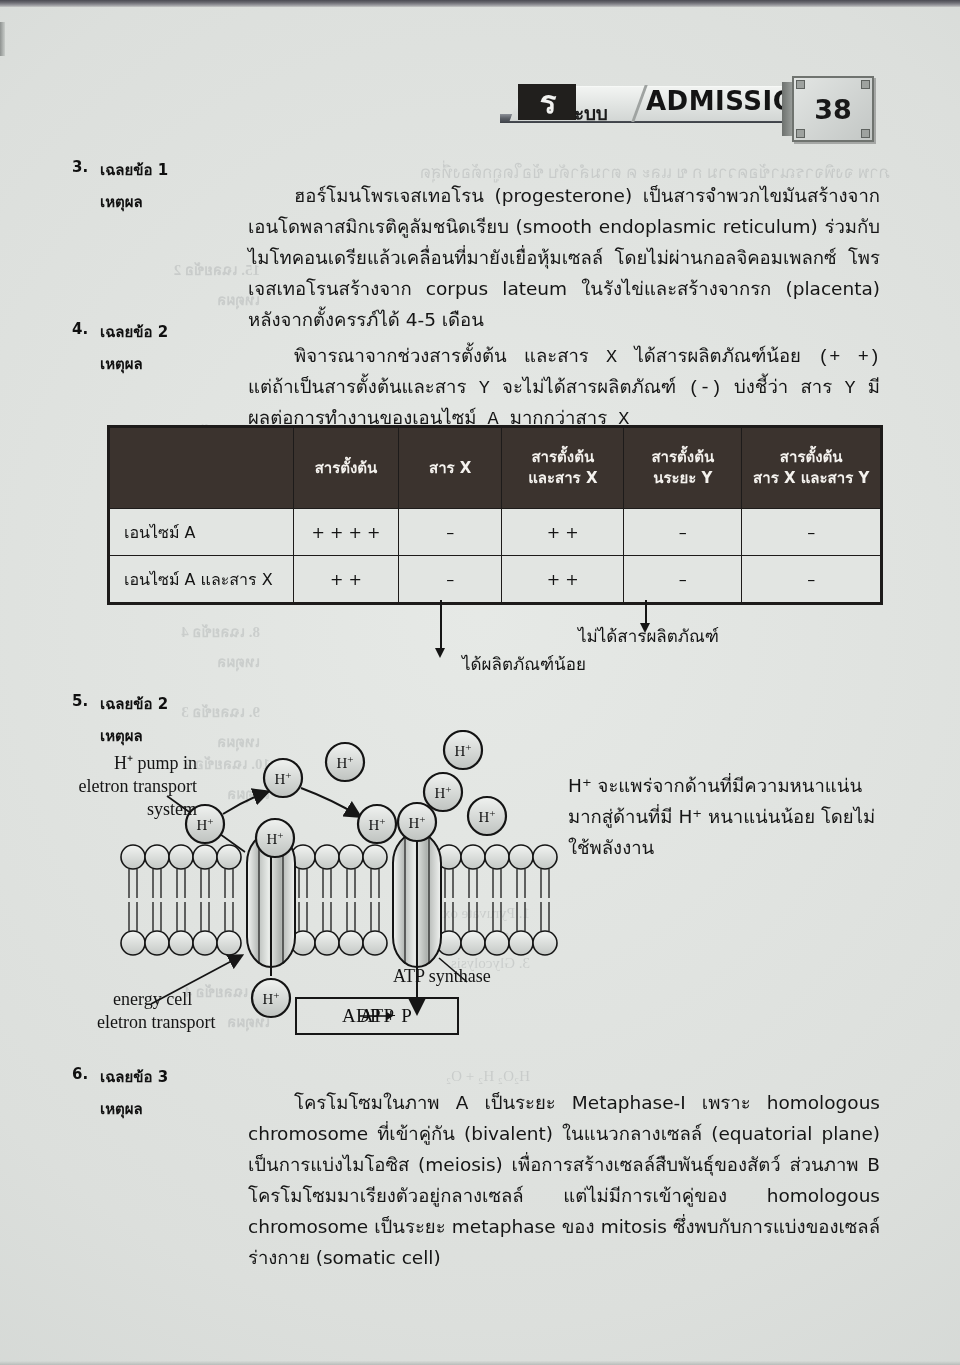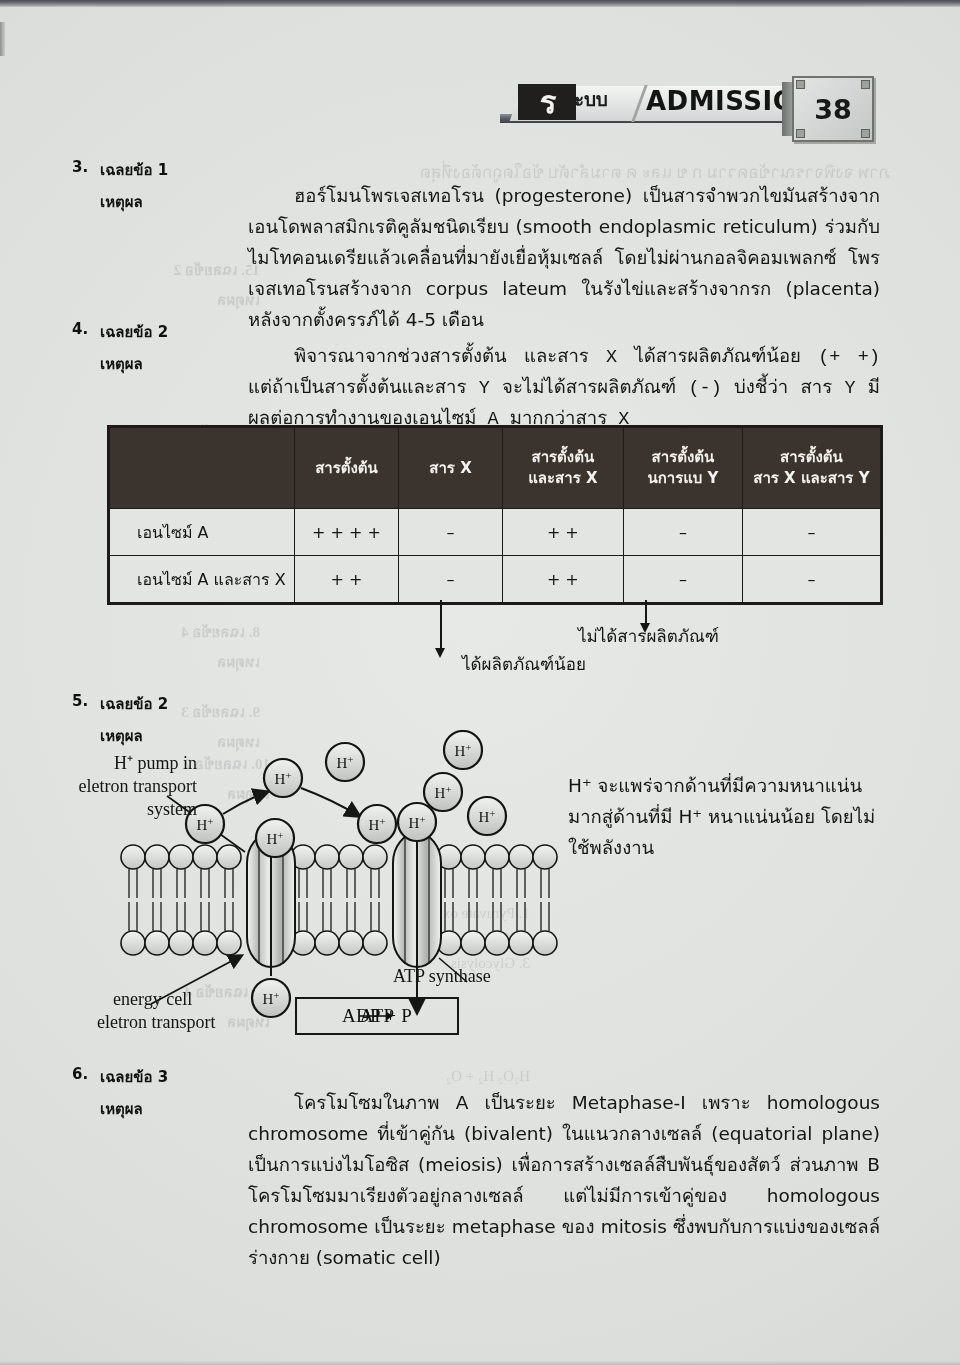--- a/index.html
+++ b/index.html
@@ -50,21 +50,21 @@
   .hdr .blackbox{
     position:absolute;left:48px;top:6px;width:58px;height:36px;
     background:#211f1d;
   }
   .hdr .thaiglyph{
     position:absolute;left:52px;top:4px;width:52px;height:40px;
     color:#f2f2f0;font-size:31px;line-height:40px;text-align:center;
     font-family:"DejaVu Sans",sans-serif;font-weight:700;
   }
   .hdr .rabob{
-    position:absolute;left:104px;top:6px;
+    position:absolute;left:104px;top:20px;
     font-family:"DejaVu Sans",sans-serif;font-size:19px;font-weight:700;
     color:#1b1b1b;letter-spacing:-.3px;
   }
   .hdr .adm{
     position:absolute;left:176px;top:8px;
     font-family:"DejaVu Sans",sans-serif;font-size:26px;font-weight:700;
     color:#141414;letter-spacing:.5px;
   }
   .hdr .slash{
     position:absolute;left:168px;top:7px;width:3px;height:37px;
@@ -109,21 +109,21 @@
     background:#3b332e;color:#f4f2ee;border:1px solid #1d1b1a;
     font-family:"DejaVu Sans",sans-serif;font-size:15px;font-weight:700;
     line-height:21px;height:76px;vertical-align:middle;padding:2px 3px;
   }
   .tbl th.blank{background:#3b332e;}
   .tbl td{
     border:1px solid #1d1b1a;background:#e2e5e2;
     font-family:"DejaVu Sans",sans-serif;font-size:16px;
     height:44px;text-align:center;color:#141414;
   }
-  .tbl td.lbl{text-align:left;padding-left:27px;font-size:16px;}
+  .tbl td.lbl{text-align:left;padding-left:14px;font-size:16px;}
   .c1{width:186px}.c2{width:104px}.c3{width:102px}
   .c4{width:122px}.c5{width:118px}.c6{width:140px}
 
   
   .ann{position:absolute;}
   .ann .vline{position:absolute;width:2px;background:#151515;}
   .ann .head{position:absolute;width:0;height:0;
     border-left:5.5px solid transparent;border-right:5.5px solid transparent;
     border-top:10px solid #151515;}
   .ann .cap{position:absolute;font-family:"DejaVu Sans",sans-serif;
@@ -217,21 +217,21 @@
           </th>
           <th class="c3">
             <div>สาร X</div>
           </th>
           <th class="c4">
             <div>สารตั้งต้น</div>
             <div>และสาร X</div>
           </th>
           <th class="c5">
             <div>สารตั้งต้น</div>
-            <div>นการแบ Y</div>
+            <div>นระยะ Y</div>
           </th>
           <th class="c6">
             <div>สารตั้งต้น</div>
             <div>สาร X และสาร Y</div>
           </th>
         </tr>
       </thead>
       <tbody>
         <tr>
           <td class="lbl">เอนไซม์ A</td>

